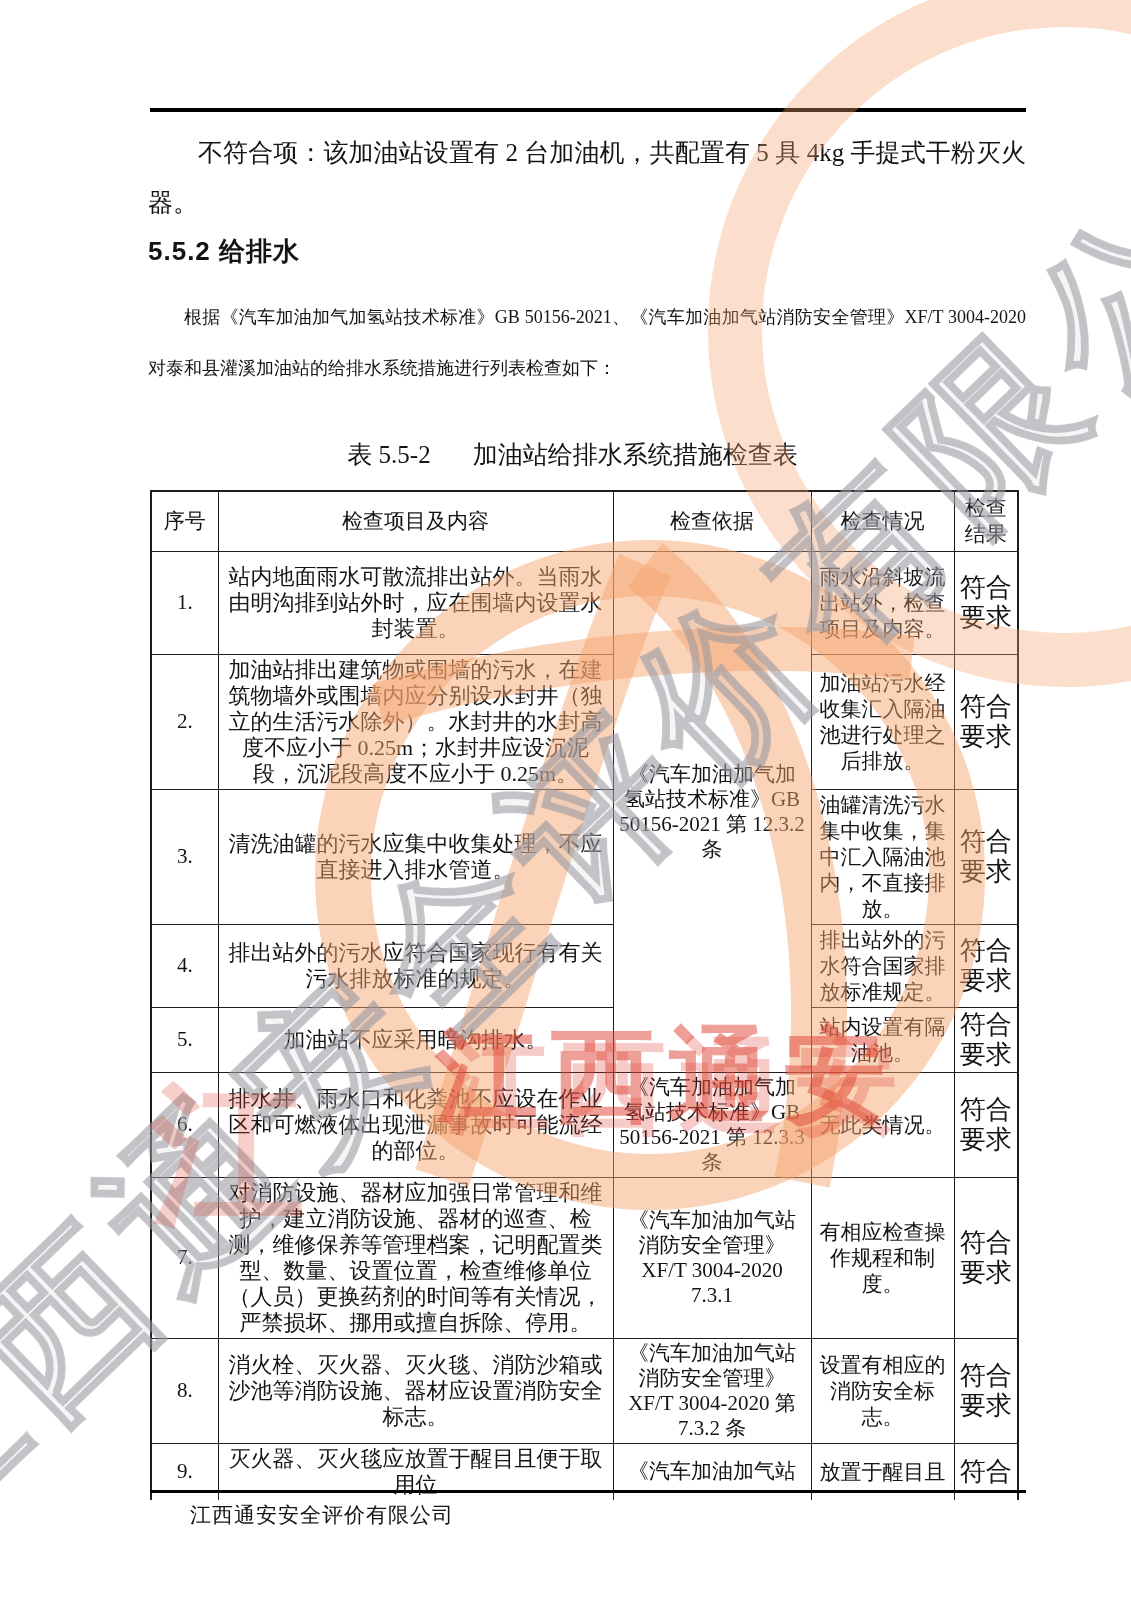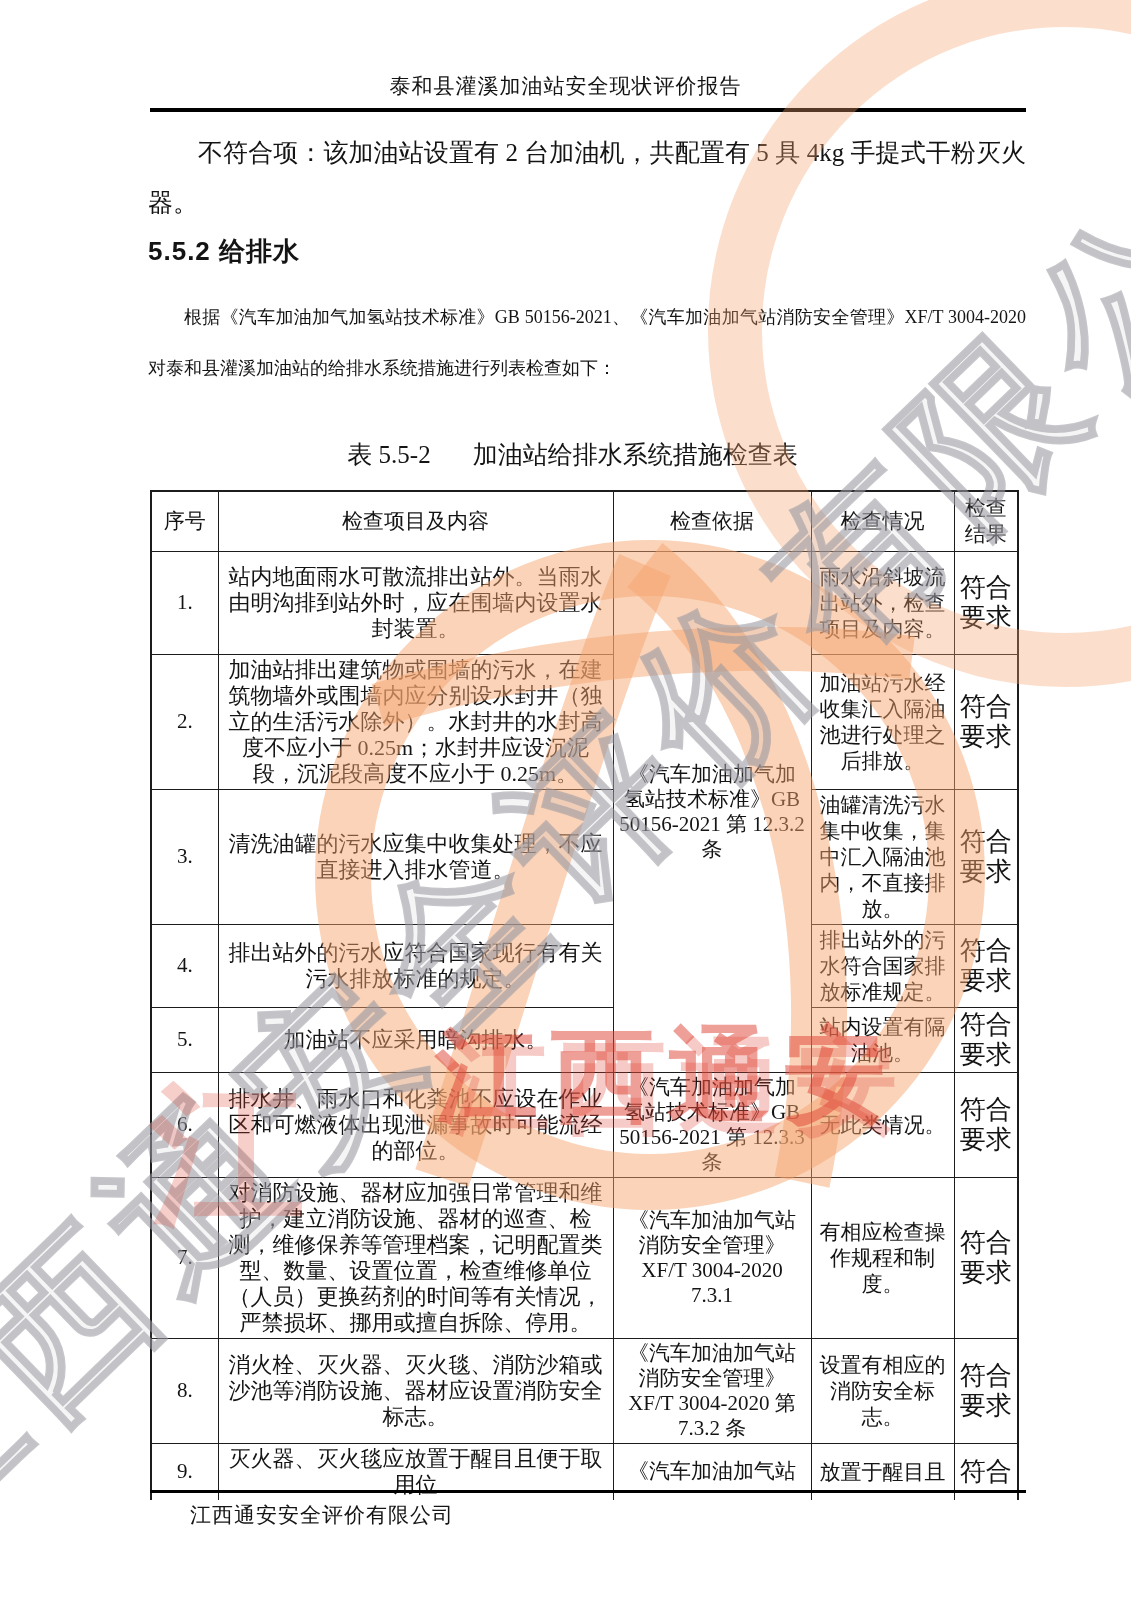--- a/index.html
+++ b/index.html
@@ -63,21 +63,20 @@
   .wm-red-echo { left:447px; top:1020px; color:rgba(222,70,55,0.28); }
   .wm-red-frag { position:absolute; left:150px; top:1052px; font-size:155px; font-weight:bold;
     color:rgba(222,70,55,0.26); }
   .wm-logo { position:absolute; left:0; top:0; }
 </style>
 </head>
 <body>
 
 <div class="page">
 
-  <div class="hdr-title">泰和县灌溪加油站安全现状评价报告</div>
   <div class="hdr-rule"></div>
 
   <p class="p1">不符合项：该加油站设置有 2 台加油机，共配置有 5 具 4kg 手提式干粉灭火器。</p>
   <h3 class="sec-heading">5.5.2 给排水</h3>
   <p class="p2">根据《汽车加油加气加氢站技术标准》GB 50156-2021、《汽车加油加气站消防安全管理》XF/T 3004-2020 对泰和县灌溪加油站的给排水系统措施进行列表检查如下：</p>
 
   <div class="tbl-caption">
     <span class="cap-label">表 5.5-2</span><span>加油站给排水系统措施检查表</span>
   </div>
 

